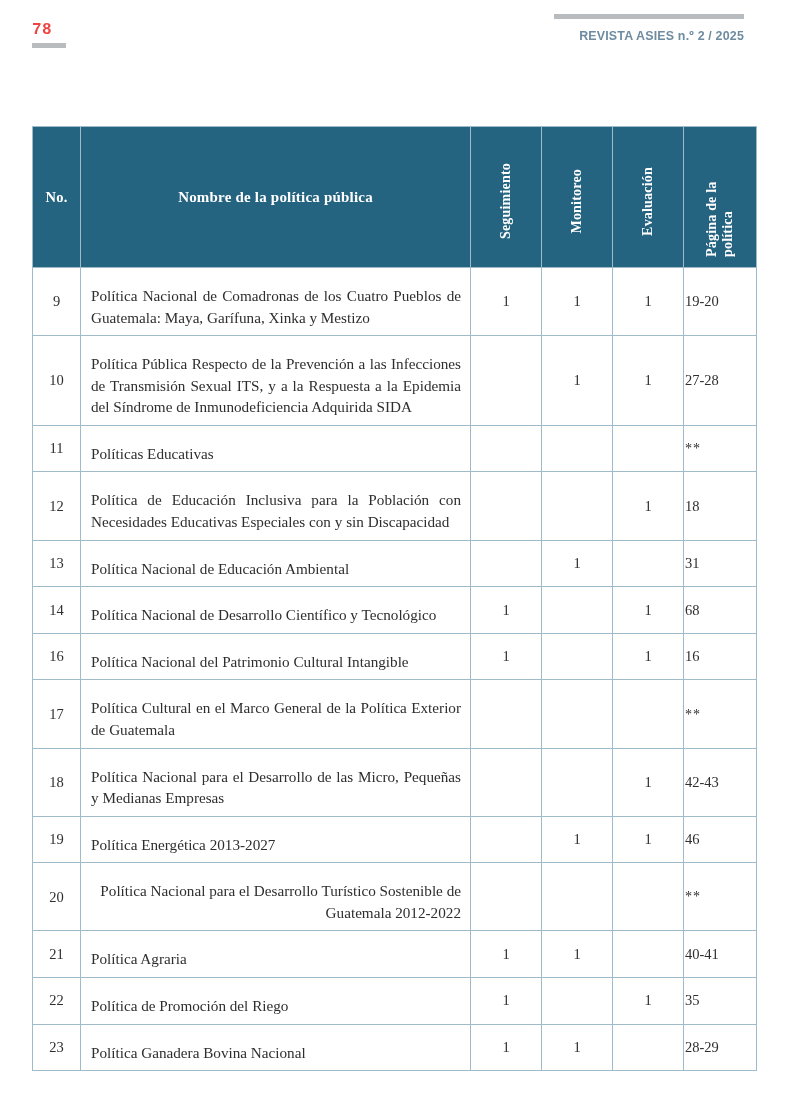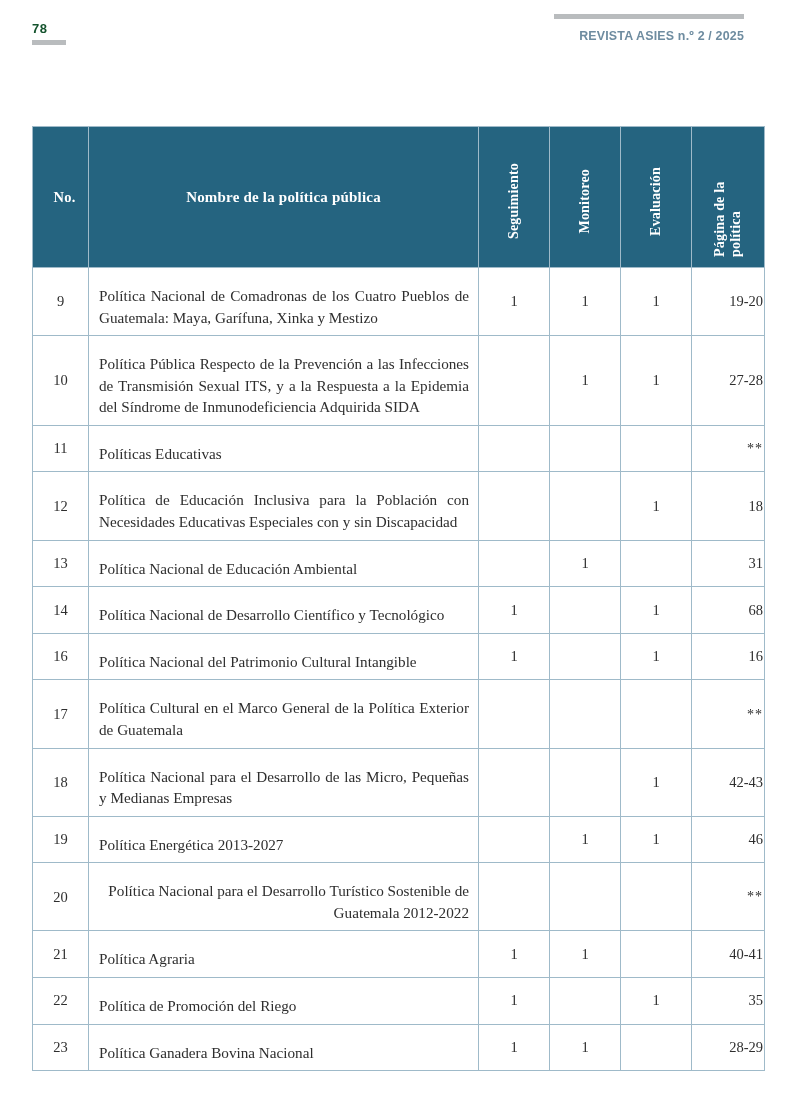--- a/index.html
+++ b/index.html
@@ -26,25 +26,25 @@
     height: 80px;
   }
 
   .folio-block {
     position: absolute;
     left: 32px;
     top: 22px;
     width: 120px;
   }
   .folio-number {
-    font-family: Liberation Sans, sans-serif;
+    font-family: Liberation Mono, monospace;
     font-weight: bold;
-    font-size: 13px;
+    font-size: 16px;
     letter-spacing: 0.5px;
-    color: #14532d;
+    color: #ef4444;
     line-height: 1;
   }
   .folio-rule {
     margin-top: 5px;
     width: 34px;
     height: 5px;
     background: #b9bcbe;
   }
 
   .masthead-block {
@@ -96,21 +96,20 @@
     font-family: "Liberation Serif", "DejaVu Serif", serif;
     font-weight: bold;
     border-color: #5f91a8;
     padding: 0;
   }
   th.col-no {
     width: 47px;
     font-size: 14.5px;
     height: 140px;
     letter-spacing: 0.3px;
-    padding-left: 8px;
   }
   th.col-name {
     width: 389px;
     font-size: 15px;
     letter-spacing: 0.2px;
   }
   th.col-rot {
     width: 70px;
     height: 140px;
   }
@@ -154,21 +153,21 @@
     hyphens: none;
   }
   td.cell-name.flush {
     text-align: right;
   }
   td.cell-mark {
     text-align: center;
     font-size: 14.5px;
   }
   td.cell-page {
-    text-align: right;
+    text-align: left;
     font-size: 14.5px;
   }
   .stars {
     letter-spacing: 1px;
     font-size: 14px;
   }
 </style>
 </head>
 <body>
 

